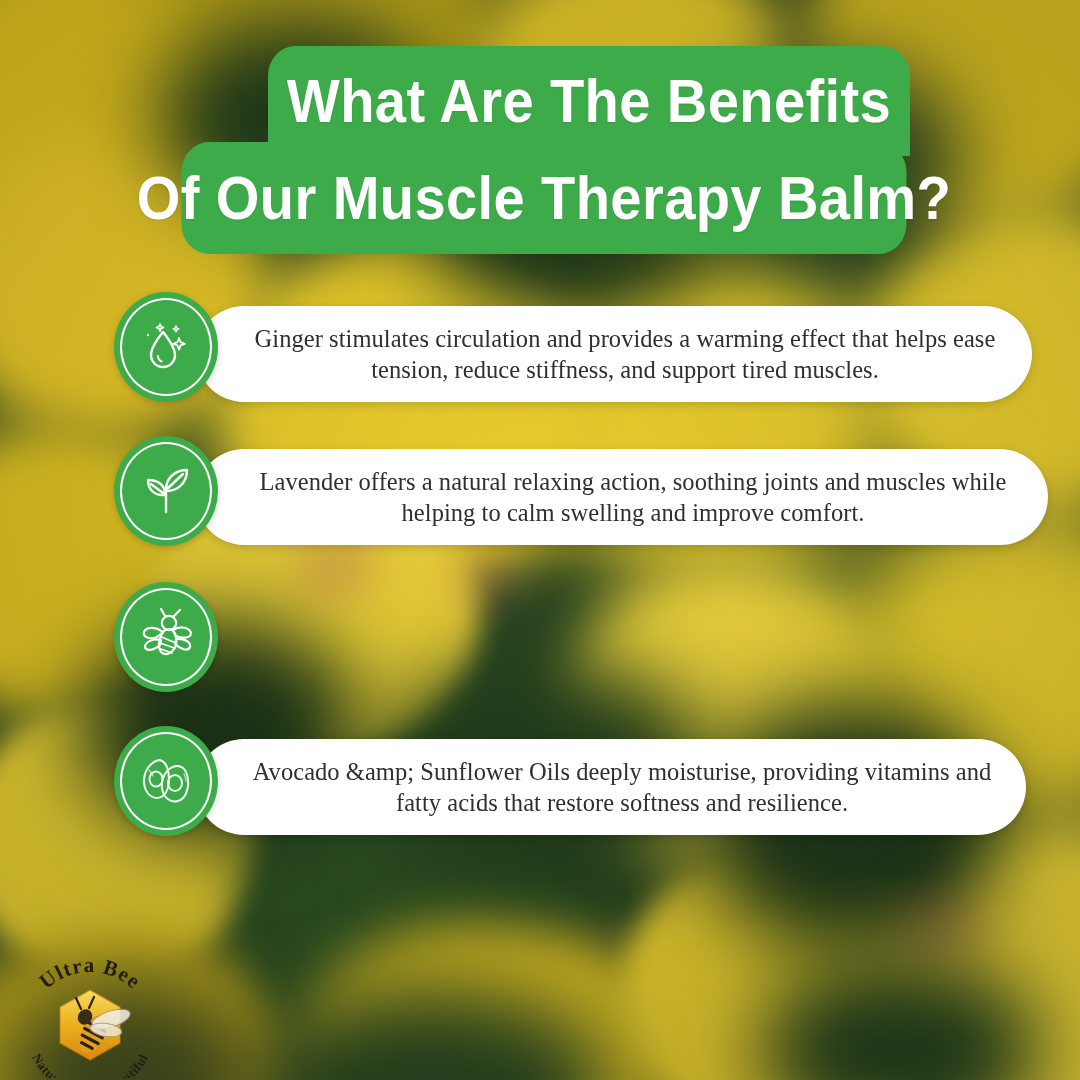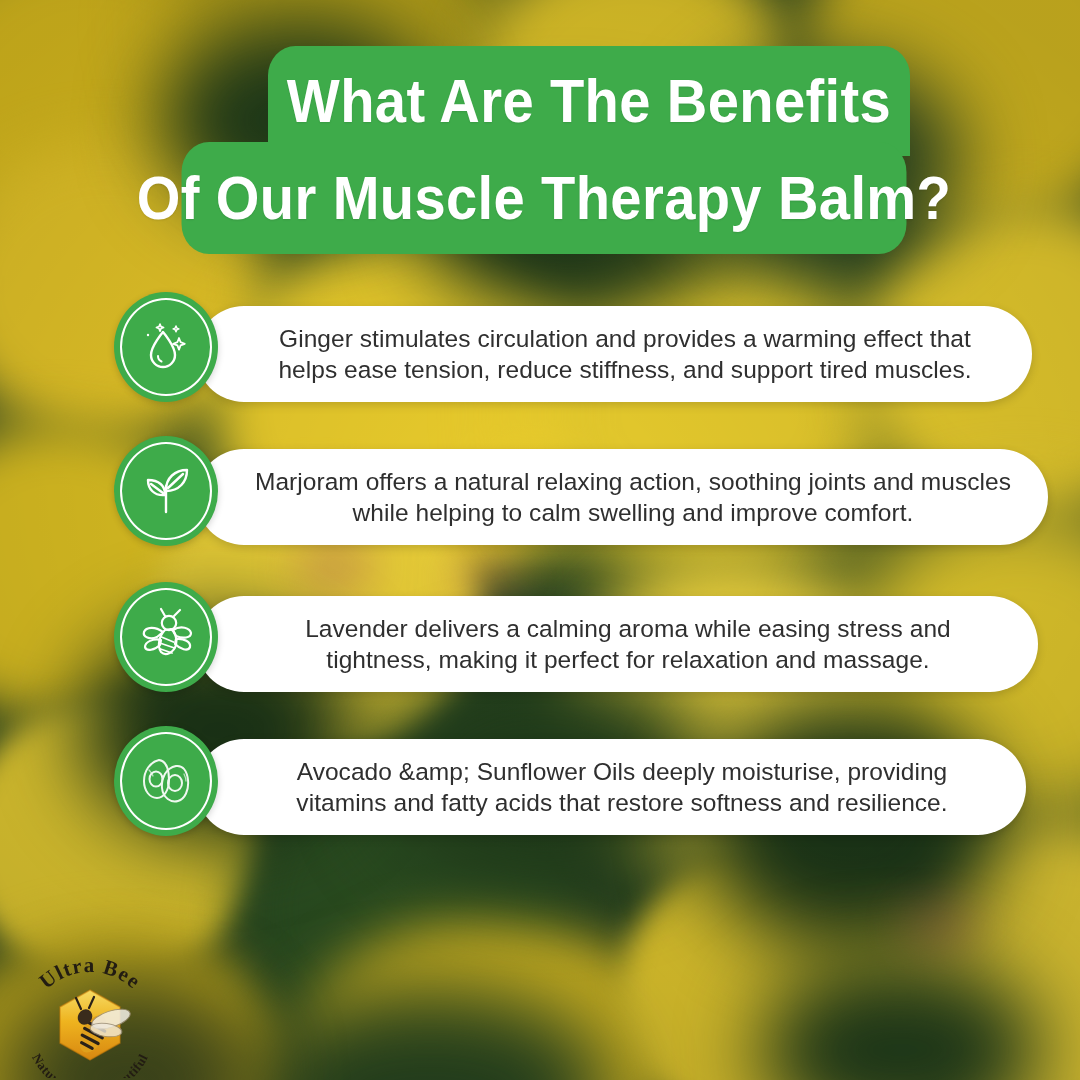--- a/index.html
+++ b/index.html
@@ -101,21 +101,21 @@
     background: #ffffff;
     border-radius: 60px;
     height: 96px;
     display: flex;
     align-items: center;
     justify-content: center;
     box-shadow: 0 3px 10px rgba(0,0,0,0.16);
     padding: 0 34px 0 56px;
   }
   .pill-text {
-    font-family: Liberation Sans, sans-serif;
+    font-family: Liberation Serif, serif;
     font-size: 24.5px;
     line-height: 1.28;
     color: #2f2f2f;
     text-align: center;
     letter-spacing: 0.05px;
   }
   .icon-badge {
     position: absolute;
     left: 114px;
     top: 0;
@@ -232,38 +232,35 @@
           <path d="M44 22 l1.6 4.2 4.2 1.6 -4.2 1.6 -1.6 4.2 -1.6 -4.2 -4.2 -1.6 4.2 -1.6 Z" stroke-width="1.8"></path>
           <path d="M25 8 l1 2.6 2.6 1 -2.6 1 -1 2.6 -1 -2.6 -2.6 -1 2.6 -1 Z" stroke-width="1.6"></path>
           <path d="M41 10 l0.8 2.1 2.1 0.8 -2.1 0.8 -0.8 2.1 -0.8 -2.1 -2.1 -0.8 2.1 -0.8 Z" stroke-width="1.5"></path>
           <circle cx="13" cy="19" r="1.2" fill="#ffffff" stroke="none"></circle>
         </svg>
       </div>
     </div>
 
     <div class="benefit-row row-1">
       <div class="pill">
-        <span class="pill-text">Marjoram offers a natural relaxing action, soothing joints and muscles while helping to calm swelling and improve comfort.</span>
+        <span class="pill-text">Lavender offers a natural relaxing action, soothing joints and muscles while helping to calm swelling and improve comfort.</span>
       </div>
       <div class="icon-badge">
         <span class="ring"></span>
         <svg width="62" height="62" viewBox="0 0 62 62" fill="none" stroke="#ffffff" stroke-width="2.4" stroke-linecap="round" stroke-linejoin="round">
           <path d="M31 52 L31 26"></path>
           <path d="M31 30 C31 18 40 10 52 10 C52 22 44 31 31 31 Z"></path>
           <path d="M48 14 L33 28"></path>
           <path d="M30 34 C30 26 24 20 13 20 C13 29 19 36 30 35 Z"></path>
           <path d="M16 24 L28 33"></path>
         </svg>
       </div>
     </div>
 
     <div class="benefit-row row-2">
-      <div class="pill">
-        <span class="pill-text">Lavender delivers a calming aroma while easing stress and tightness, making it perfect for relaxation and massage.</span>
-      </div>
       <div class="icon-badge">
         <span class="ring"></span>
         <svg width="62" height="62" viewBox="0 0 62 62" fill="none" stroke="#ffffff" stroke-width="2.2" stroke-linecap="round" stroke-linejoin="round">
           <circle cx="34" cy="17" r="7.2"></circle>
           <path d="M30 10 L26 3"></path>
           <path d="M39 10 L45 4"></path>
           <path d="M30 24 C24 30 22 40 26 46 C31 51 39 46 41 39 C43 32 39 25 36 23 Z"></path>
           <path d="M26.5 31 L38.5 36" stroke-width="1.8"></path>
           <path d="M24.8 37 L39.5 42" stroke-width="1.8"></path>
           <path d="M25.5 43 L37 47" stroke-width="1.8"></path>

